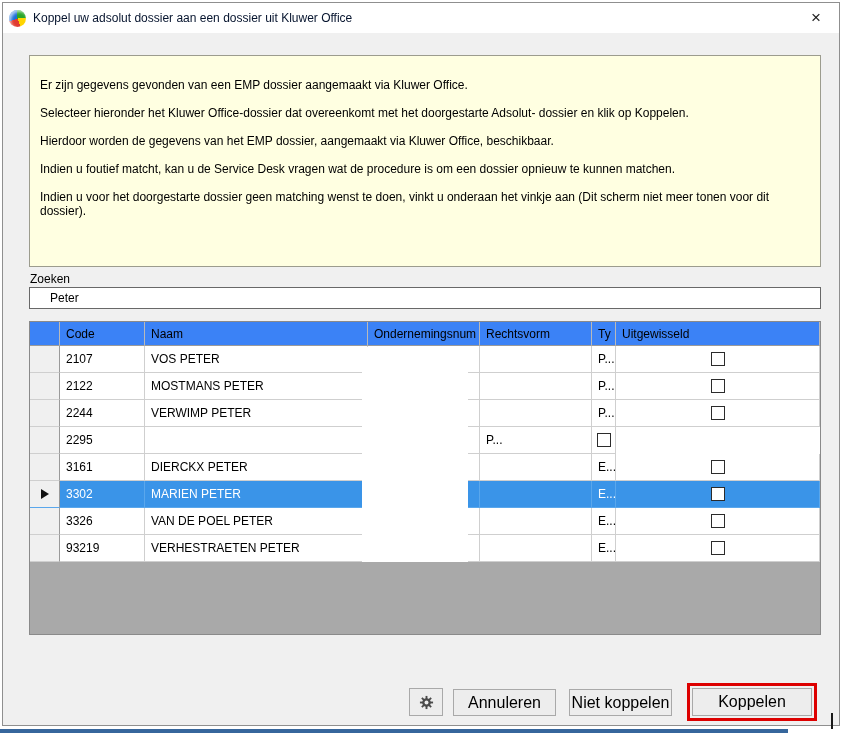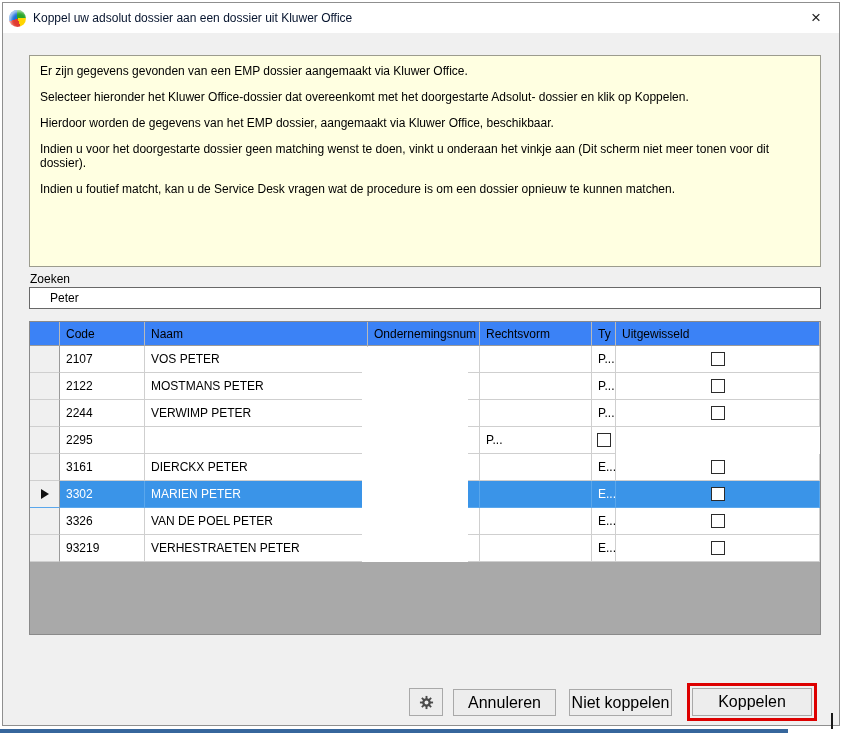--- a/index.html
+++ b/index.html
@@ -36,21 +36,21 @@
     font-size:17px; color:#222; cursor:default;
   }
   
   .info-panel {
     position:absolute; left:26px; top:52px; width:792px; height:212px;
     background:var(--info_bg, #ffffe1);
     border:1px solid #9c9c8e;
     padding:8px 10px;
     font-size:12px; line-height:14px;
   }
-  .info-panel p { margin:0 0 12px 0; }
+  .info-panel p { margin:14px 0 12px 0; }
   
   .zoeken-label { position:absolute; left:27px; top:269px; font-size:12px; }
   .search-input {
     position:absolute; left:26px; top:284px; width:792px; height:22px;
     border:1px solid #686868; background:#fff;
     font-family:"Liberation Sans", sans-serif; font-size:12px;
     padding:0 20px;
   }
   
   .grid {
@@ -144,22 +144,22 @@
   <div class="titlebar">
     <span class="app-icon"></span>
     <span class="title-text">Koppel uw adsolut dossier aan een dossier uit Kluwer Office</span>
     <span class="close-btn">×</span>
   </div>
 
   <div class="info-panel">
     <p>Er zijn gegevens gevonden van een EMP dossier aangemaakt via Kluwer Office.</p>
     <p>Selecteer hieronder het Kluwer Office-dossier dat overeenkomt met het doorgestarte Adsolut- dossier en klik op Koppelen.</p>
     <p>Hierdoor worden de gegevens van het EMP dossier, aangemaakt via Kluwer Office, beschikbaar.</p>
+    <p>Indien u foutief matcht, kan u de Service Desk vragen wat de procedure is om een dossier opnieuw te kunnen matchen.</p>
     <p>Indien u voor het doorgestarte dossier geen matching wenst te doen, vinkt u onderaan het vinkje aan (Dit scherm niet meer tonen voor dit dossier).</p>
-    <p>Indien u foutief matcht, kan u de Service Desk vragen wat de procedure is om een dossier opnieuw te kunnen matchen.</p>
   </div>
 
   <div class="zoeken-label">Zoeken</div>
   <input class="search-input" type="text" value="Peter" style="">
 
   <div class="grid">
     <div class="grid-header">
       <div class="hcell"></div>
       <div class="hcell">Code</div>
       <div class="hcell">Naam</div>

